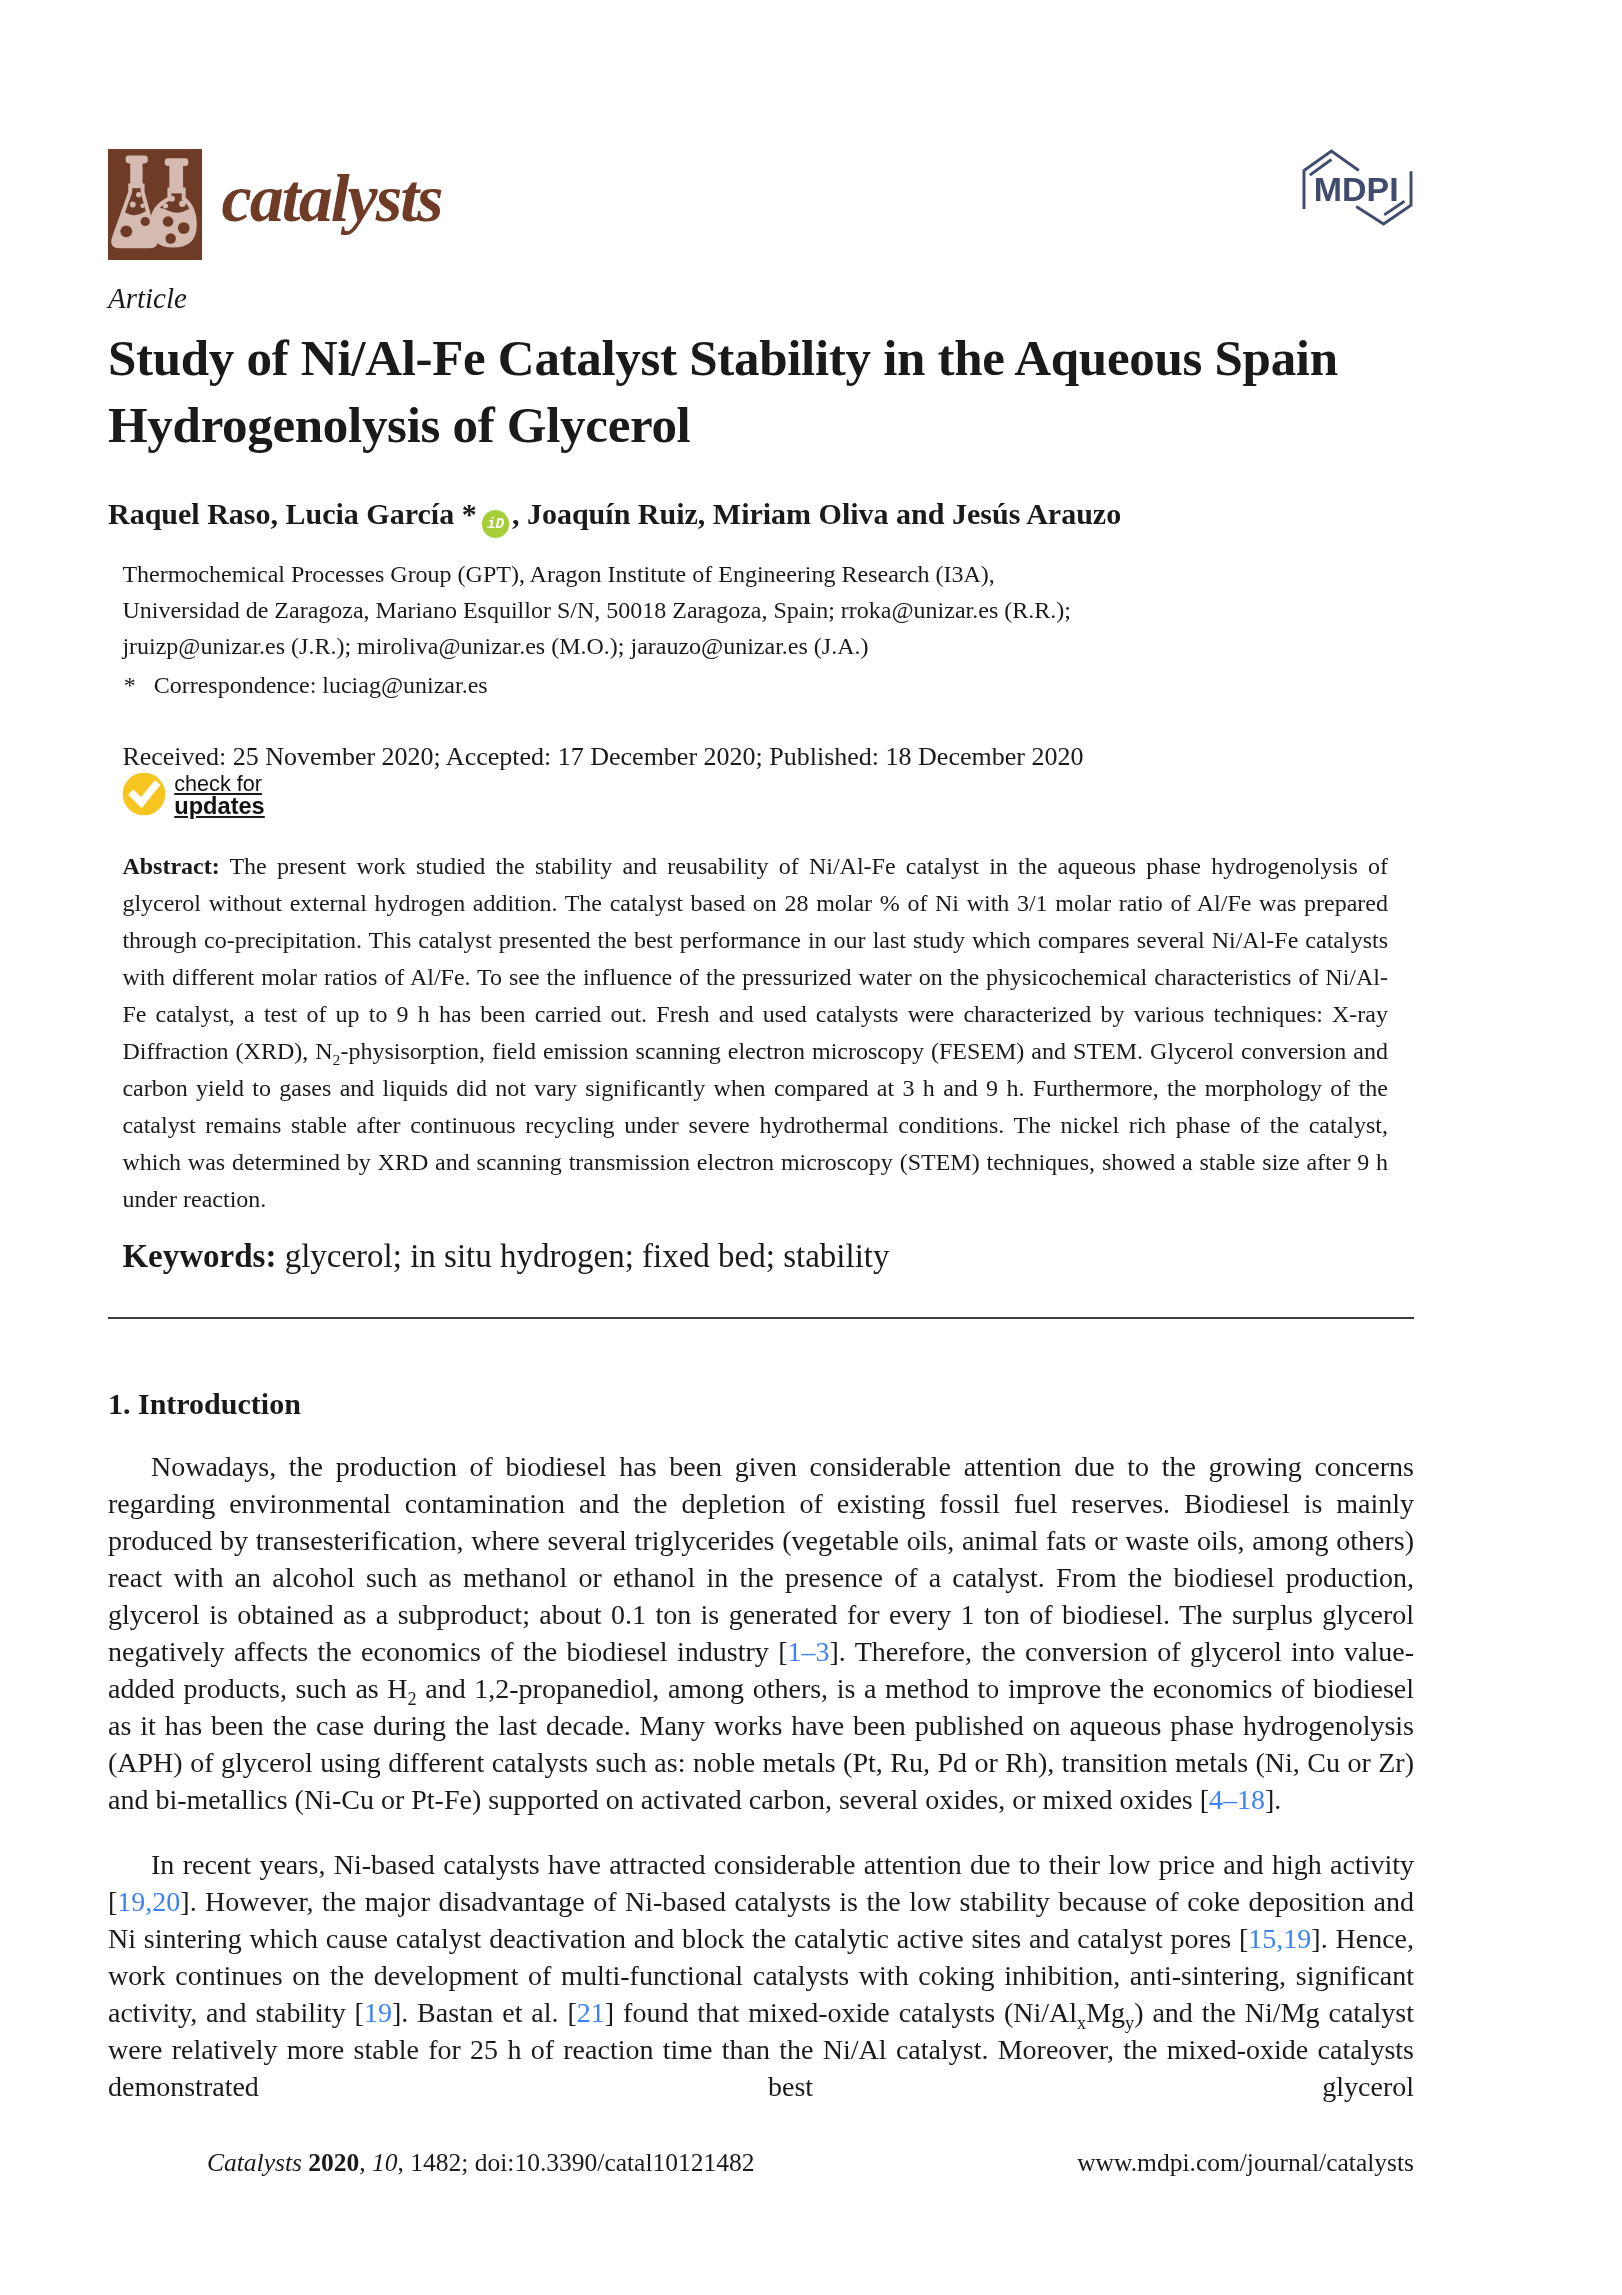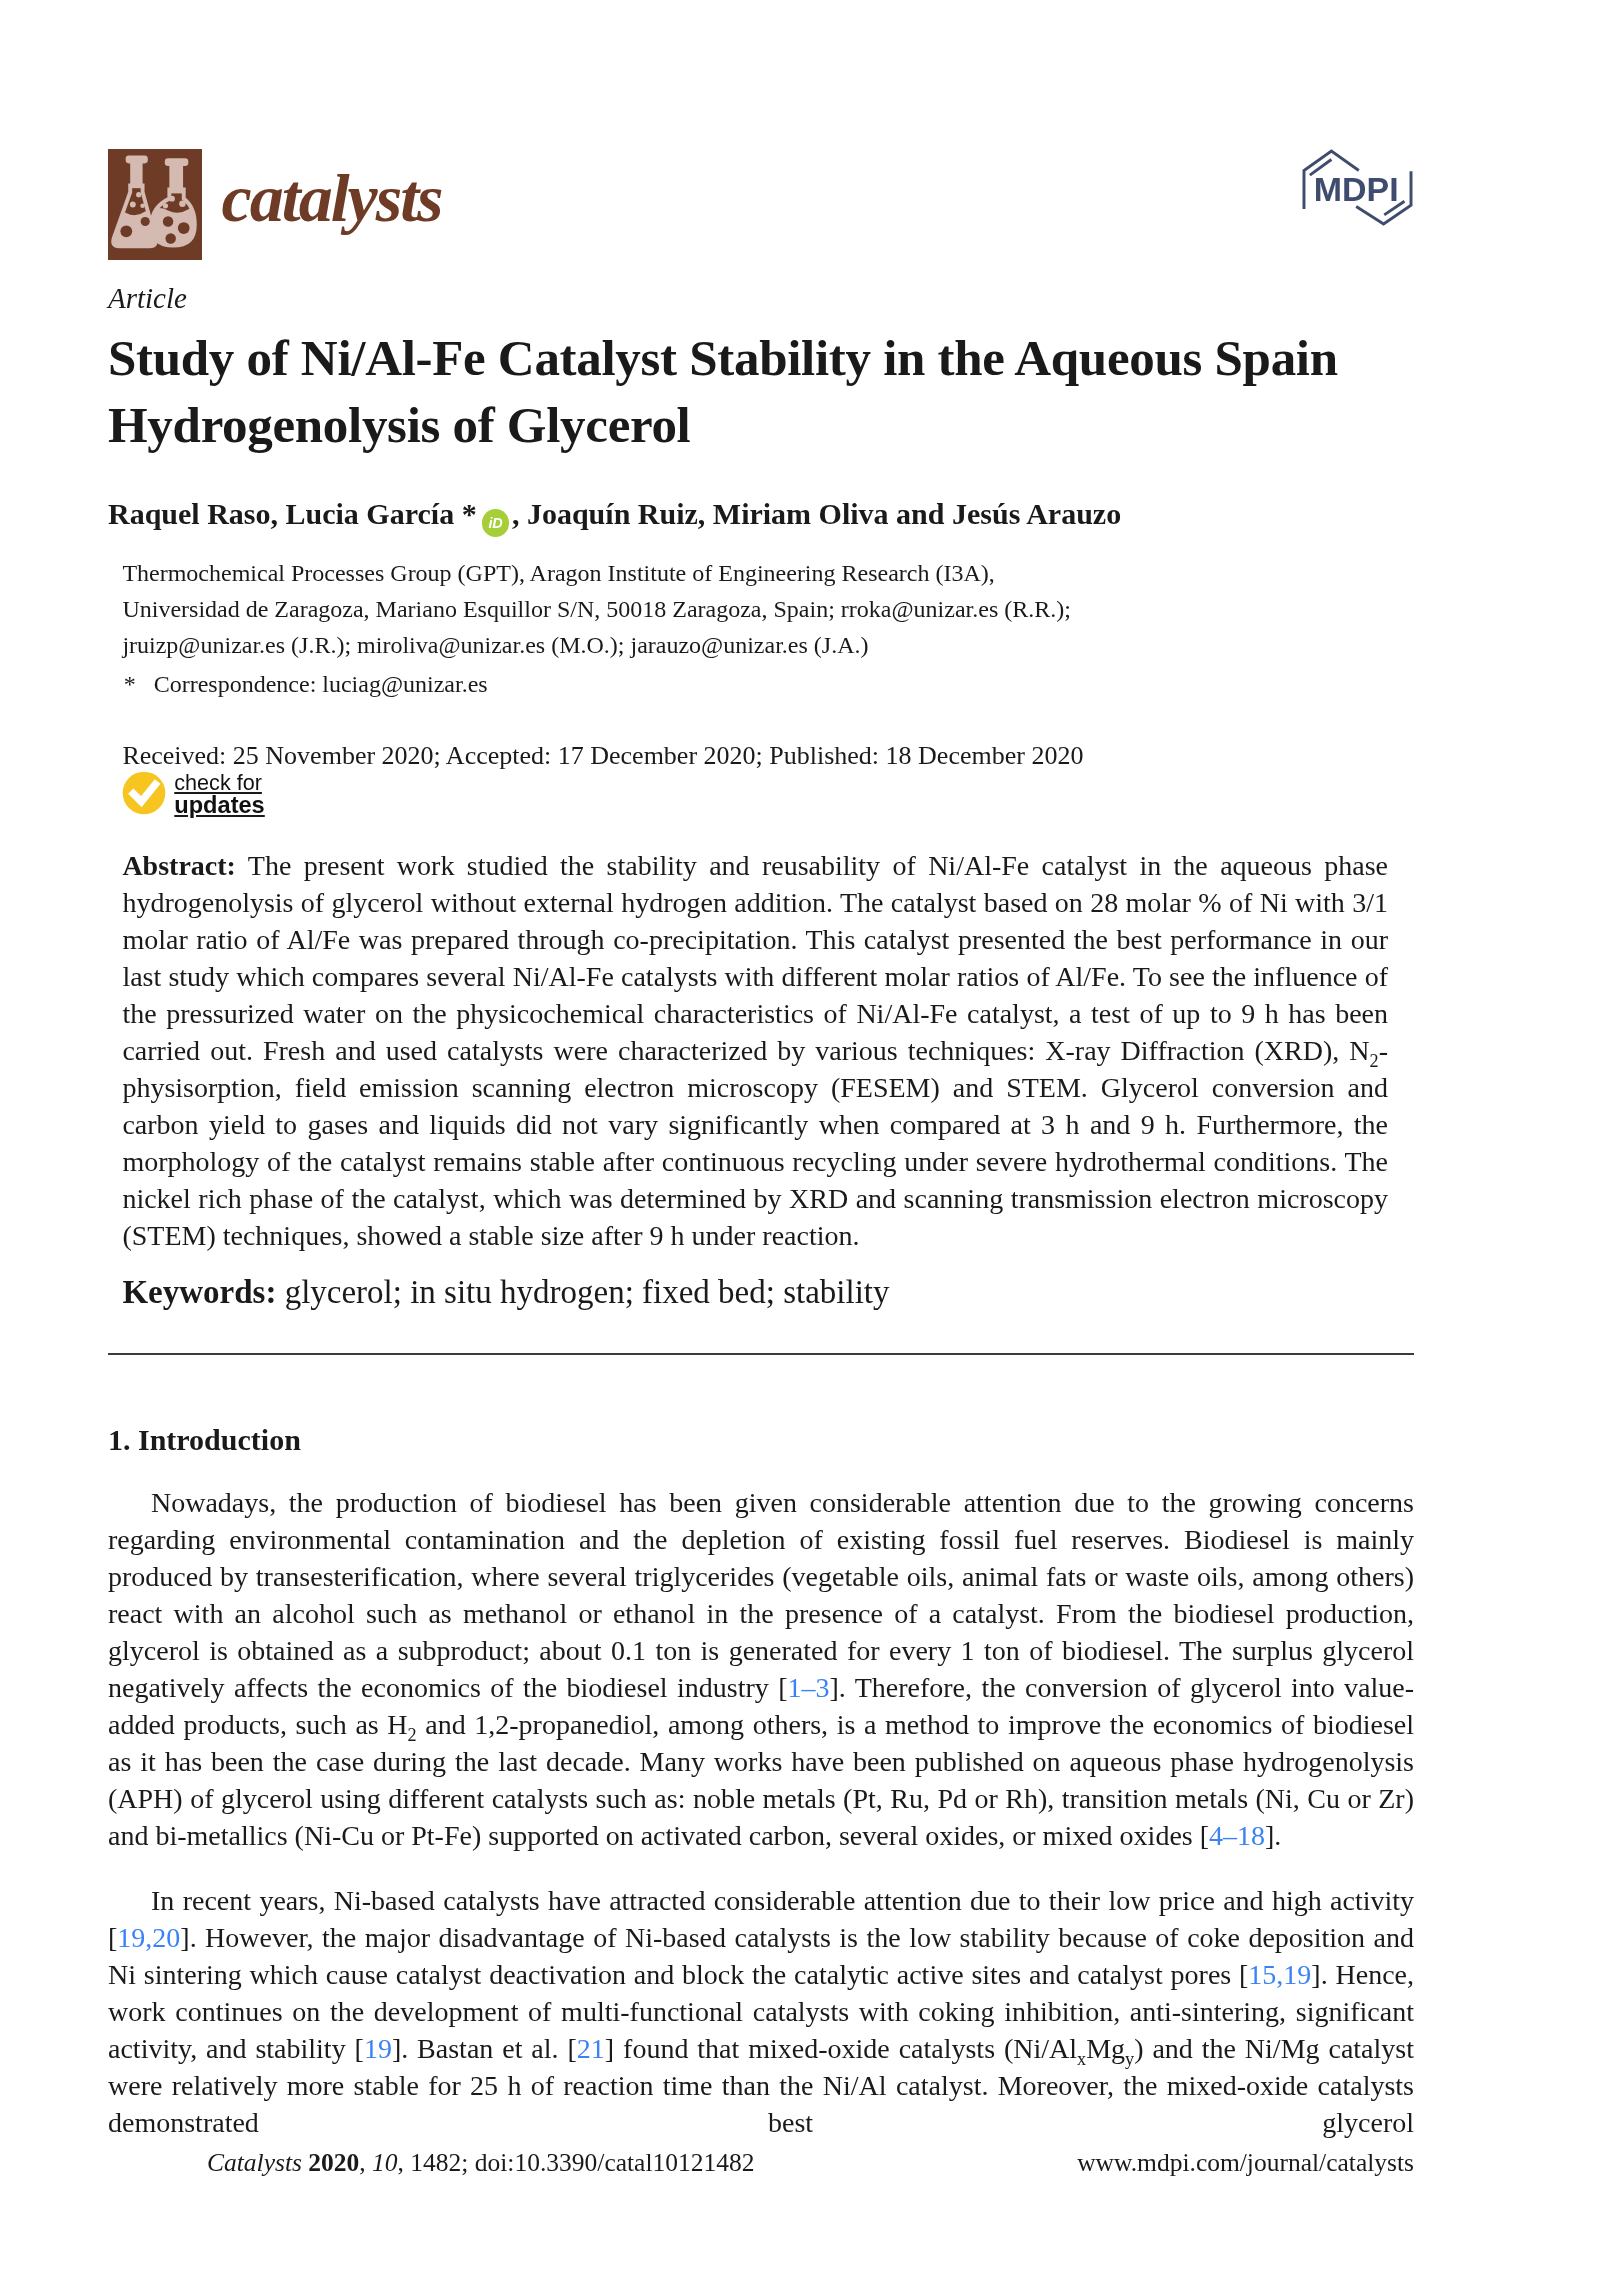--- a/index.html
+++ b/index.html
@@ -24,36 +24,36 @@
   }
   .mdpi-logo{width:113px;height:77px;margin-top:0px;}
   
   .article-type{margin-top:19.6px;font-size:29px;font-style:italic;}
   .title{margin:10.5px 0 0 0;font-size:51px;font-weight:bold;line-height:67px;letter-spacing:-0.3px;}
   .authors{margin-top:38px;font-size:30px;font-weight:bold;}
   .orcid{
     display:inline-flex;align-items:center;justify-content:center;
     width:27.5px;height:27.5px;border-radius:50%;
     background:#A6CE39;color:#ffffff;
-    font-family:Liberation Sans, sans-serif;
+    font-family:Liberation Mono, monospace;
     font-size:14.4px;font-weight:bold;font-style:italic;
     vertical-align:-3.9px;margin:0 2.6px 0 5.2px;
   }
   .affiliation{margin-top:18.3px;margin-left:14.4px;font-size:24px;line-height:36px;}
   .correspondence{display:flex;margin-top:2.6px;margin-left:15.7px;font-size:24px;line-height:36px;}
   .corr-star{width:30px;flex:0 0 30px;}
   .dates-row{display:flex;justify-content:space-between;align-items:flex-start;margin-top:30px;margin-left:14.4px;flex-direction:column;}
   .dates{font-size:26px;padding-top:9.2px;}
   .badge{display:flex;align-items:flex-start;cursor:pointer;text-decoration:underline;}
   .badge svg{width:44px;height:44px;flex:0 0 44px;}
   .badge-text{display:flex;flex-direction:column;margin-left:7.9px;
     font-family:"Liberation Sans", sans-serif;font-size:21.6px;line-height:23.6px;color:#111;}
   .badge-text .b2{font-weight:bold;font-size:23.6px;}
   
-  .abstract{margin:29px 26px 0 14.4px;font-size:28px;line-height:37px;text-align:justify;}
+  .abstract{margin:29px 26px 0 14.4px;font-size:24px;line-height:37px;text-align:justify;}
   .keywords{margin:19.6px 26px 0 14.4px;font-size:33px;line-height:37px;font-family:Liberation Serif, serif;}
   .lbl{font-weight:bold;}
   .divider{margin:42px 0 0 0;border:none;border-top:2px solid #3c3c3c;}
   
   .section-heading{margin:68px 0 0 0;font-size:30px;font-weight:bold;}
   .body-para{margin:27.5px 0 0 0;font-size:28px;line-height:37px;text-align:justify;text-indent:43px;}
   .body-para.cont{text-align-last:justify;}
   .cite{color:#3b82f6;}
   sub{font-size:65%;line-height:0;}
   

